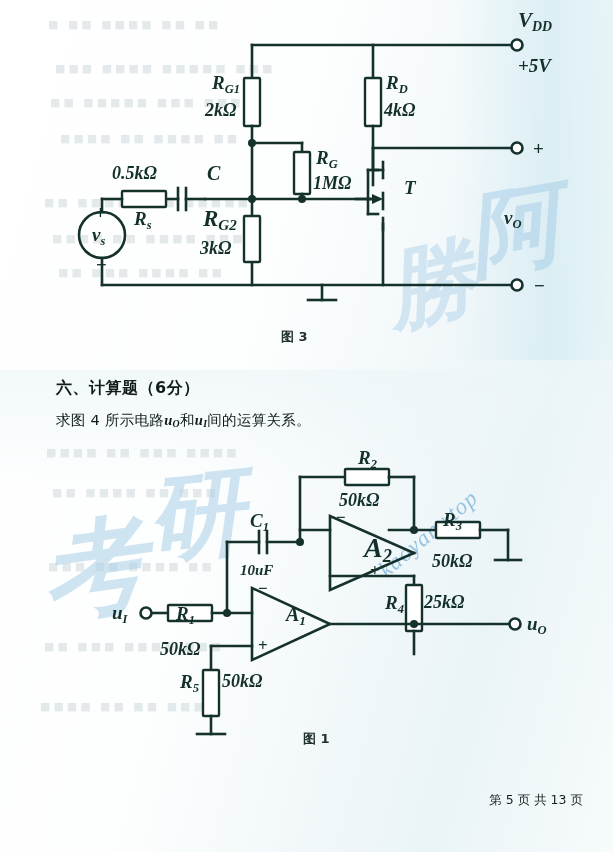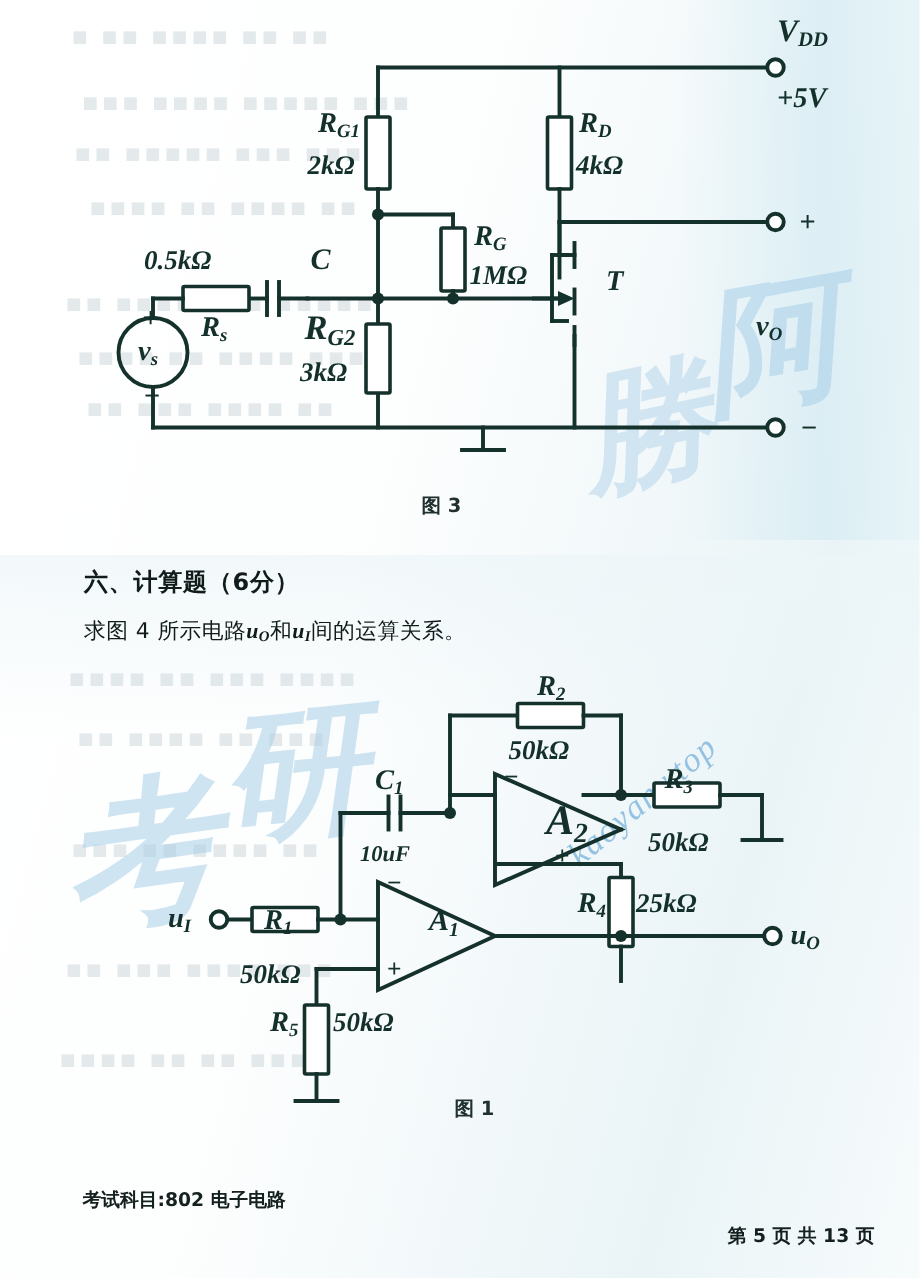--- a/index.html
+++ b/index.html
@@ -103,21 +103,21 @@
     font-weight:500;font-size:14.5px;white-space:nowrap;letter-spacing:.3px;
   }
   .q-body i{font-family:"Liberation Serif",serif;font-style:italic;font-weight:700;}
   .q-body i sub{font-size:68%;vertical-align:-.25em;}
   .footer-left{
     position:absolute;left:55px;top:792px;color:#15211f;
     font-family:"DejaVu Sans", sans-serif;font-weight:700;font-size:12.5px;white-space:nowrap;
   }
   .footer-right{
     position:absolute;right:30px;top:792px;color:#15211f;
-    font-family:"DejaVu Sans", sans-serif;font-weight:700;font-size:12.5px;white-space:nowrap;margin-top:24px;
+    font-family:"DejaVu Sans", sans-serif;font-weight:400;font-size:12.5px;white-space:nowrap;
   }
 </style>
 </head>
 <body>
 
 <div id="page">
 
   <div class="paperband"></div>
   <div class="paperband2"></div>
 
@@ -221,21 +221,21 @@
   <div class="lbl" style="left:386px;top:73px;font-size:19px;">
     <span>R</span><sub>D</sub>
   </div>
   <div class="val" style="left:384px;top:101px;font-size:18px;">4kΩ</div>
 
   <div class="lbl" style="left:316px;top:148px;font-size:19px;">
     <span>R</span><sub>G</sub>
   </div>
   <div class="val" style="left:313px;top:174px;font-size:18px;">1MΩ</div>
 
-  <div class="val" style="left:96px;top:164px;font-size:18px;">0.5kΩ</div>
+  <div class="val" style="left:112px;top:164px;font-size:18px;">0.5kΩ</div>
   <div class="lbl" style="left:207px;top:163px;font-size:20px;">C</div>
   <div class="lbl" style="left:134px;top:209px;font-size:19px;">
     <span>R</span><sub>s</sub>
   </div>
 
   <div class="lbl" style="left:203px;top:207px;font-size:23px;">
     <span>R</span><sub>G2</sub>
   </div>
   <div class="val" style="left:200px;top:239px;font-size:18px;">3kΩ</div>
 
@@ -359,16 +359,15 @@
   <div class="plainsym" style="left:258px;top:637px;font-size:17px;">+</div>
 
   <div class="lbl" style="left:350px;top:534px;font-size:28px;margin-left:14px;">
     <span>A</span><sub>2</sub>
   </div>
   <div class="plainsym" style="left:336px;top:509px;font-size:17px;">−</div>
   <div class="plainsym" style="left:370px;top:562px;font-size:17px;">+</div>
 
   <div class="figcap" style="left:303px;top:730px;">图 1</div>
 
-  <div class="footer-left">考试科目:802 电子电路</div>
   <div class="footer-right">第 5 页  共 13 页</div>
 
 </div>
 
 </body></html>

